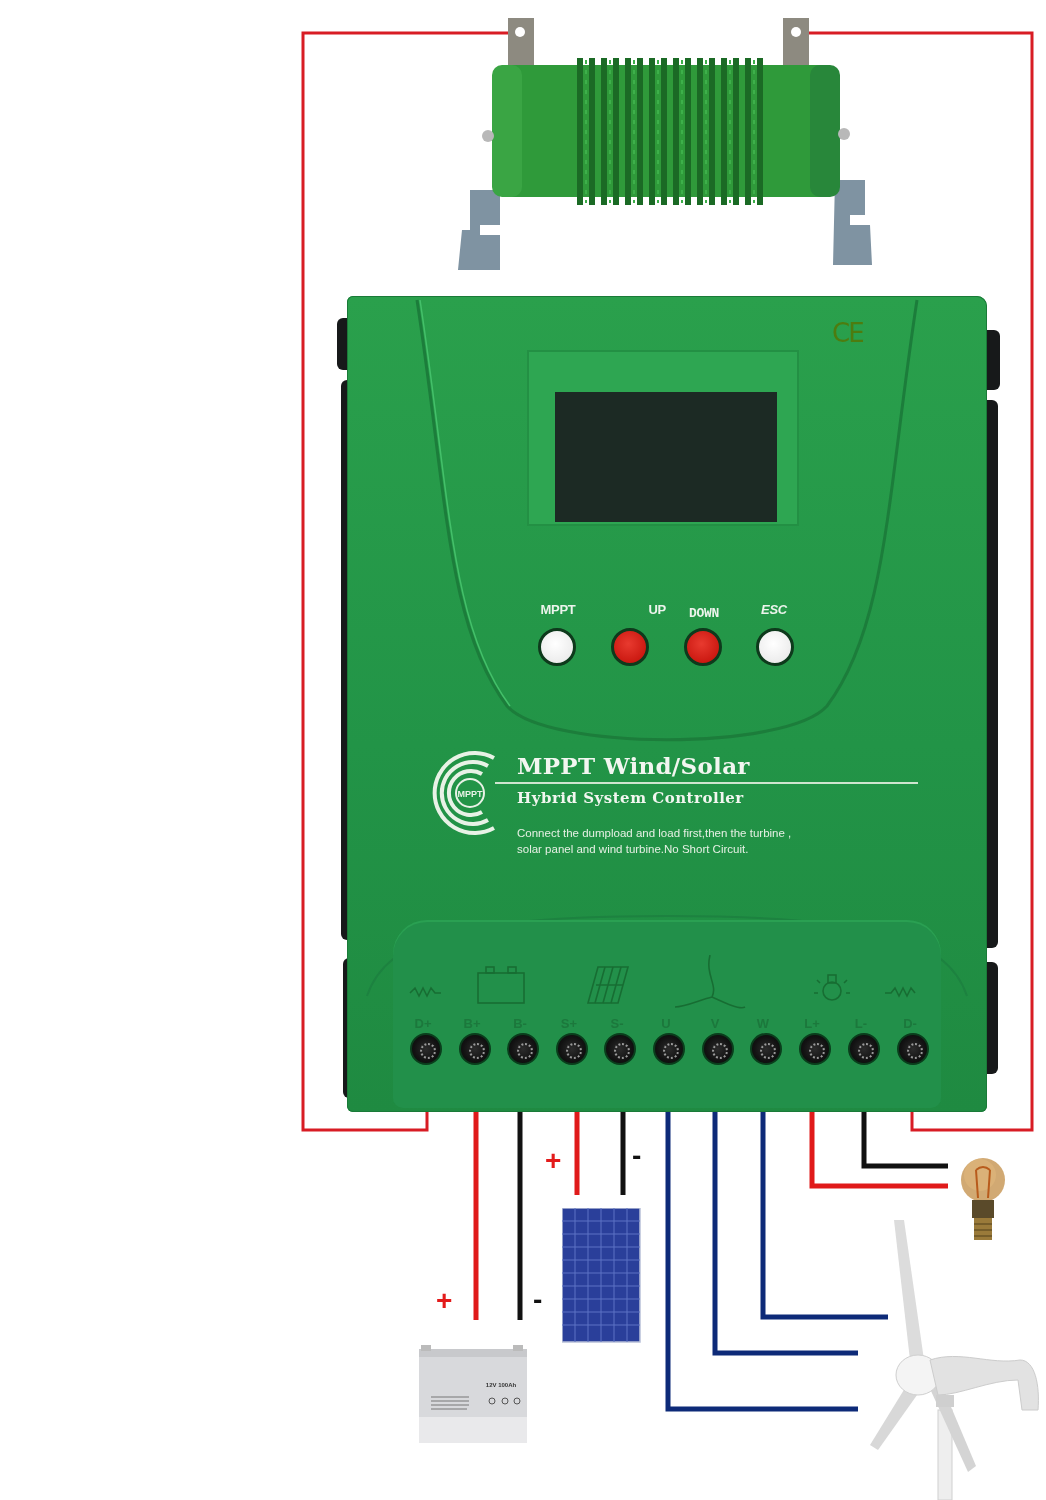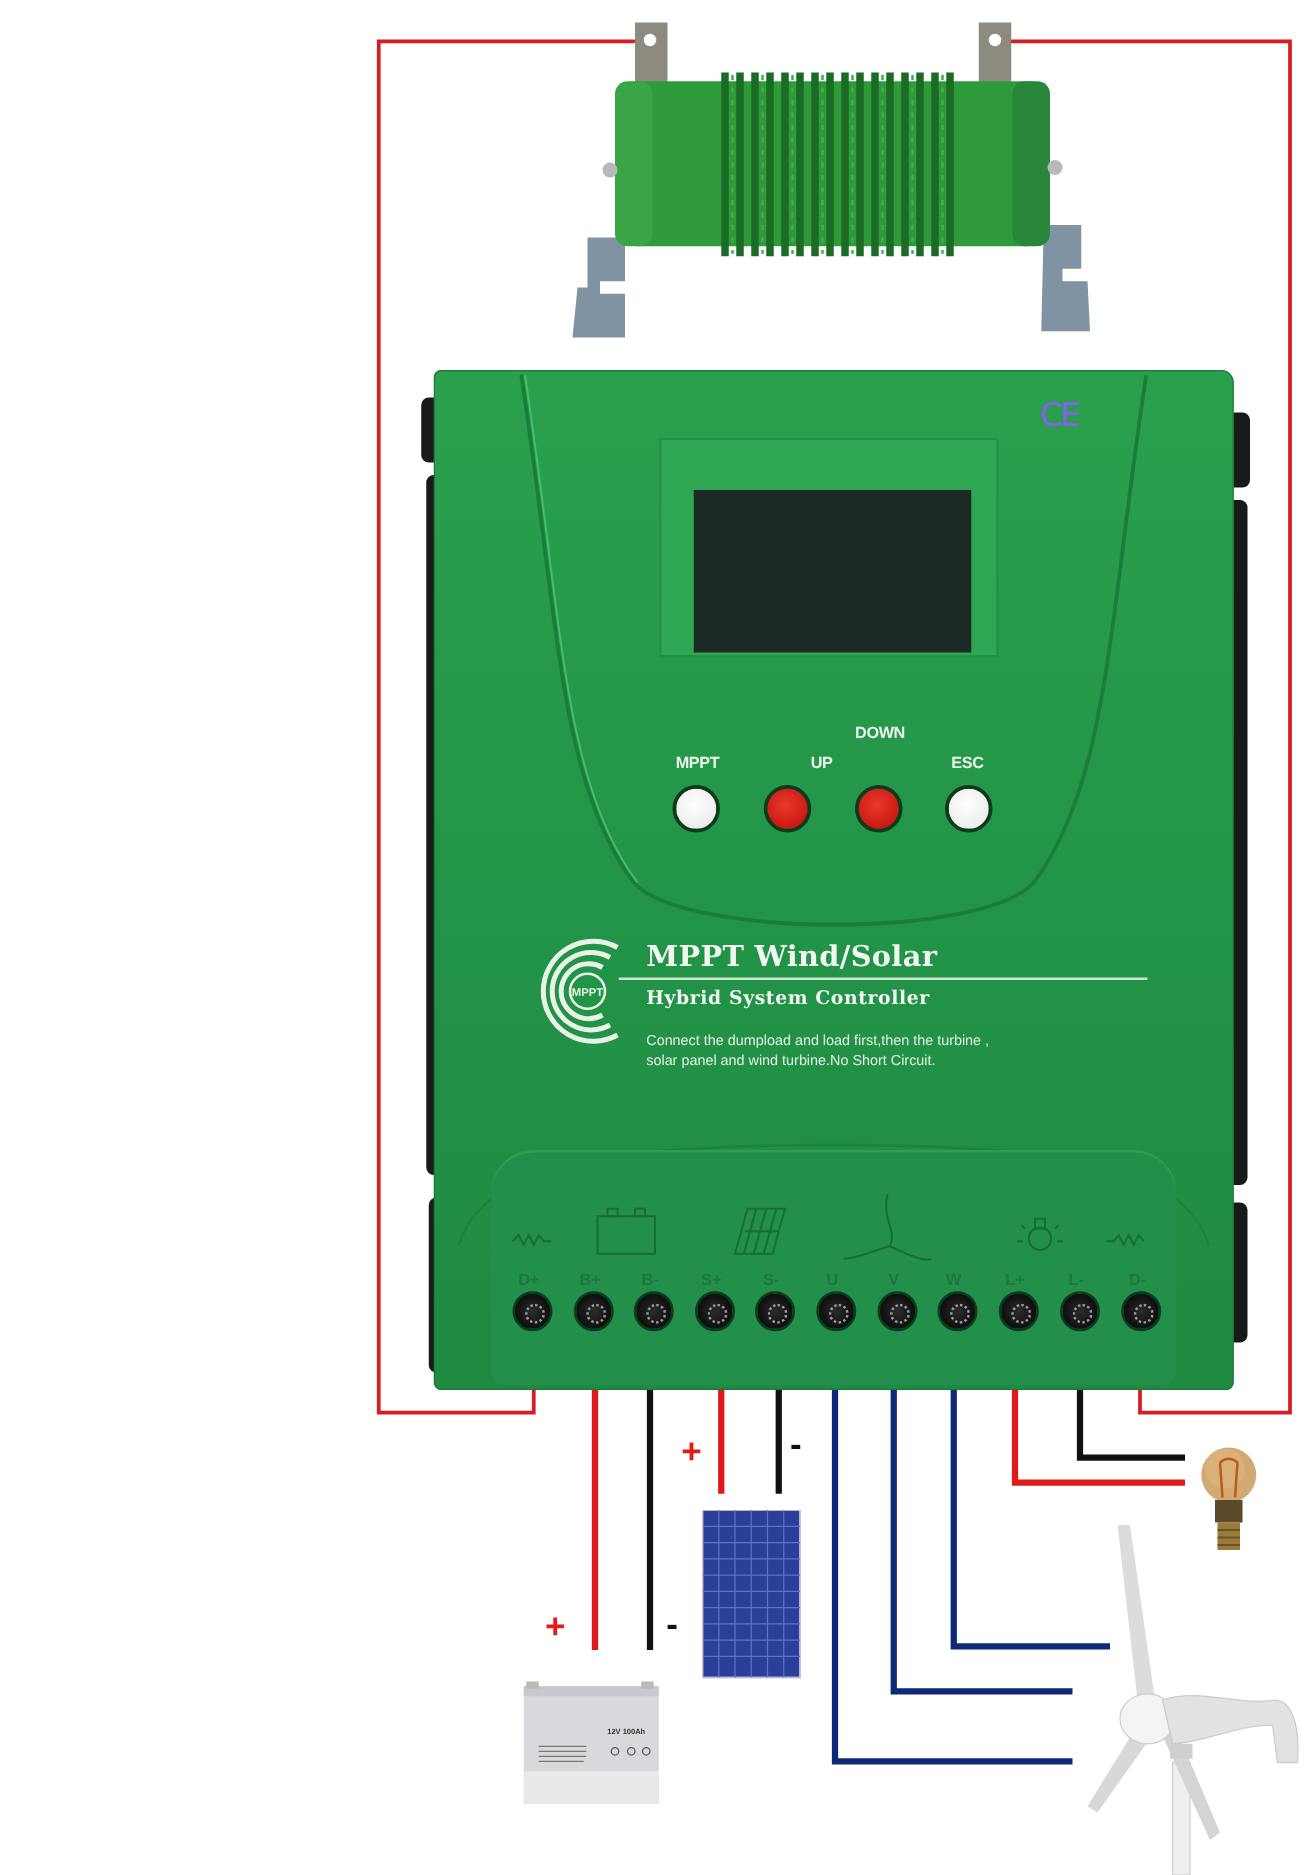--- a/index.html
+++ b/index.html
@@ -12,21 +12,21 @@
   .lcd-bezel{position:absolute;left:527px;top:350px;width:272px;height:176px;background:#2ea652;box-shadow:inset 0 0 0 2px #239044;}
   .lcd{position:absolute;left:555px;top:392px;width:222px;height:130px;background:#1c2a24;}
   .btn-label{position:absolute;color:#ecf4ec;font-size:13px;font-weight:bold;text-align:center;width:70px;letter-spacing:-0.3px;}
   .btn{position:absolute;width:38px;height:38px;border-radius:50%;border:3px solid #0e3a1c;box-sizing:border-box;}
   .btn.white{background:radial-gradient(circle at 45% 40%,#ffffff 0%,#ededed 70%,#cfcfcf 100%);}
   .btn.red{background:radial-gradient(circle at 45% 40%,#e83a2f 0%,#cc1a12 70%,#9a100a 100%);}
   .title1{position:absolute;left:517px;top:752px;font-family:"DejaVu Serif",serif;font-weight:bold;font-size:23px;color:#f2f6f0;letter-spacing:0.3px;}
   .title2{position:absolute;left:517px;top:789px;font-family:"DejaVu Serif",serif;font-weight:bold;font-size:15px;color:#f2f6f0;letter-spacing:0.5px;}
   .rule{position:absolute;left:495px;top:782px;width:423px;height:2px;background:#cfe5cf;}
   .note{position:absolute;left:517px;top:825px;font-size:11.5px;color:#e6f0e4;line-height:16px;}
-  .ce{position:absolute;left:832px;top:318px;font-family:"DejaVu Sans",sans-serif;font-size:26px;color:#8b5cf6;letter-spacing:-2px;}
+  .ce{position:absolute;left:832px;top:318px;font-family:"DejaVu Sans",sans-serif;font-size:26px;color:#4d7c0f;letter-spacing:-2px;}
   .term-panel{position:absolute;left:393px;top:920px;width:548px;height:188px;border-radius:34px 34px 10px 10px;background:#22904a;box-shadow:inset 0 2px 0 #2aa052;}
   .tlabel{position:absolute;color:#1a7038;font-size:13px;text-align:center;width:30px;font-weight:bold;opacity:.75;}
   .screw{position:absolute;width:32px;height:32px;border-radius:50%;background:radial-gradient(circle at 50% 50%,#2c2c2c 0%,#121212 60%,#0a0a0a 100%);border:2px solid #0a3d1c;box-sizing:border-box;}
   .screw:after{content:"";position:absolute;left:8px;top:8px;width:12px;height:12px;border:2px dotted #9a9a9a;border-radius:50%;}
   .plus{position:absolute;color:#e31b1b;font-weight:bold;font-size:28px;}
   .minus{position:absolute;color:#111;font-weight:bold;font-size:28px;}
 </style>
 </head>
 <body>
 
@@ -112,22 +112,22 @@
   <path d="M20,700 C40,640 120,620 320,620 C520,620 600,640 620,700" fill="none" stroke="#1d8240" stroke-width="2"></path>
 </svg>
 
 <div class="lcd-bezel"></div>
 <div class="lcd"></div>
 
 <div class="ce">CE</div>
 
 <div class="btn-label" style="left:523px;top:602px;">MPPT</div>
 <div class="btn-label" style="left:596px;top:602px;text-align:right;">UP</div>
-<div class="btn-label" style="left:669px;top:578px;">DOWN</div>
-<div class="btn-label" style="left:739px;top:602px;">ESC</div>
+<div class="btn-label" style="left:669px;top:606px;font-family:Liberation Mono, monospace;">DOWN</div>
+<div class="btn-label" style="left:739px;top:602px;font-style:italic;">ESC</div>
 <div class="btn white" style="left:538px;top:628px;"></div>
 <div class="btn red" style="left:611px;top:628px;"></div>
 <div class="btn red" style="left:684px;top:628px;"></div>
 <div class="btn white" style="left:756px;top:628px;"></div>
 
 <svg class="abs" style="left:420px;top:748px;" width="80" height="90" viewBox="0 0 80 90">
   <g fill="none" stroke="#e8f2e6" stroke-width="4">
     <path d="M74,10 A40,40 0 1 0 74,80"></path>
     <path d="M68,18 A31,31 0 1 0 68,72"></path>
     <path d="M62,26 A22,22 0 1 0 62,64"></path>

